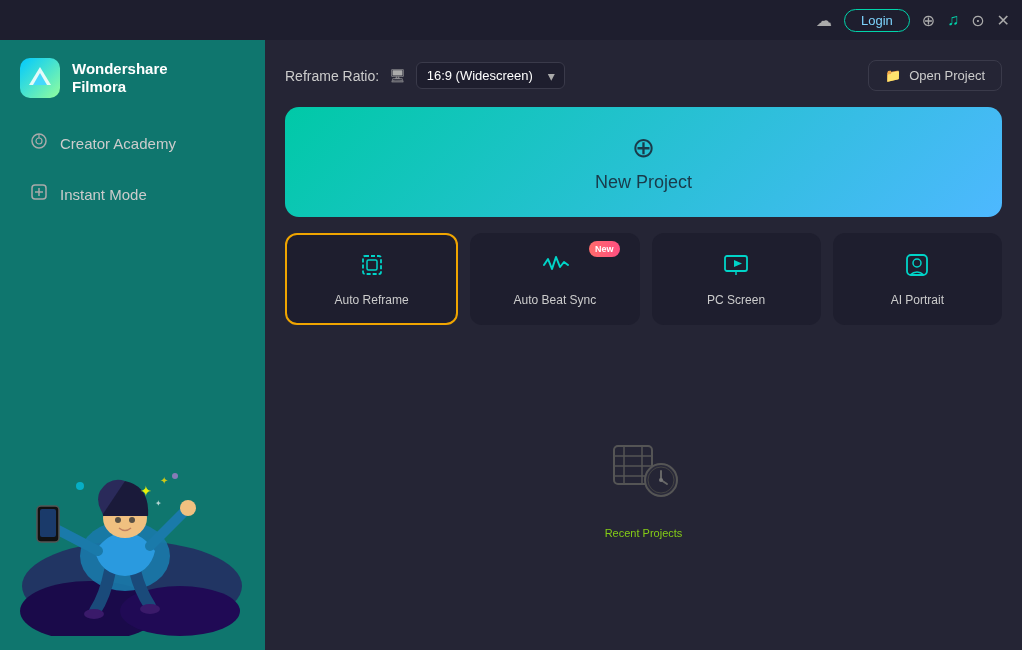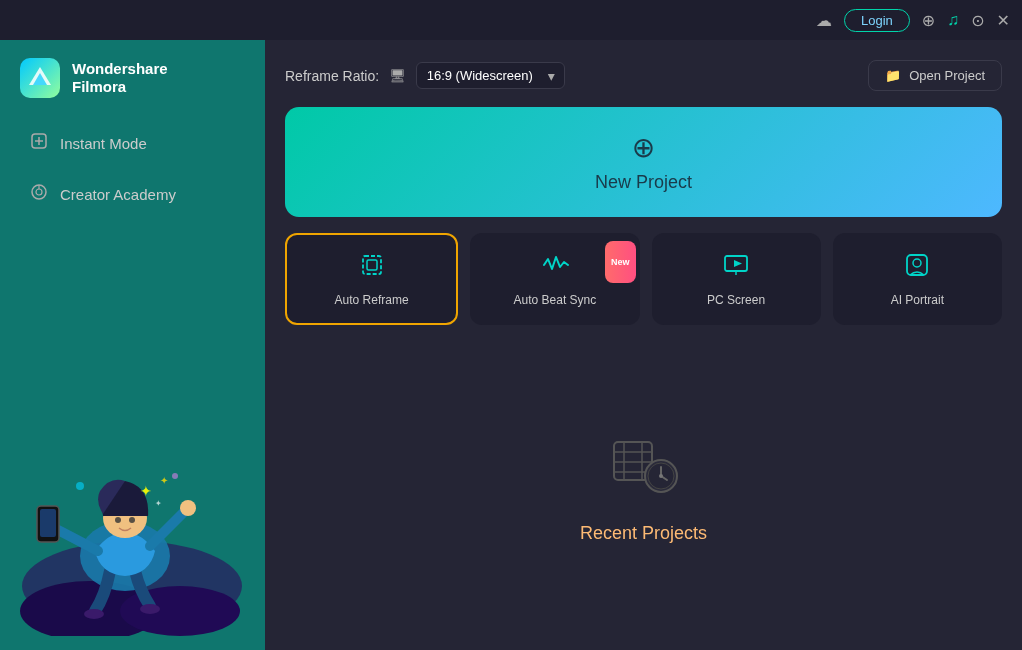--- a/index.html
+++ b/index.html
@@ -236,25 +236,25 @@
       color: #00d4c8;
     }
     .feature-card .card-label {
       font-size: 12px;
       color: #ccc;
       text-align: center;
     }
     .new-badge {
       position: absolute;
       top: 8px;
-      right: 4px;
+      right: 20px;
       background: linear-gradient(90deg, #ff6b6b, #ff4f81);
       color: #fff;
       font-size: 9px;
-      padding: 16px 6px;
+      padding: 3px 6px;
       border-radius: 8px;
       font-weight: 700;
     }
 
     
     .projects-section {
       flex: 1;
       display: flex;
       flex-direction: column;
     }
@@ -317,22 +317,22 @@
       flex-direction: column;
       align-items: center;
       justify-content: center;
       gap: 12px;
     }
     .film-icon {
       font-size: 60px;
       color: #3a3a4a;
     }
     .empty-state-text {
-      font-size: 18px;
-      color: #fdba74;
+      font-size: 11px;
+      color: #84cc16;
     }
   </style>
 </head>
 <body>
 
 <div class="title-bar">
   <div class="title-bar-icons">
     <span class="title-bar-icon">☁</span>
     <button class="login-btn">Login</button>
     <span class="title-bar-icon">⊕</span>
@@ -355,37 +355,37 @@
       <div class="logo-text">
         <span>Wondershare</span>
         <span>Filmora</span>
       </div>
     </div>
 
 
     <div class="nav-item">
       <span class="nav-item-icon">
         <svg width="18" height="18" viewBox="0 0 18 18" fill="none">
+          <circle cx="9" cy="9" r="7" stroke="#aaa" stroke-width="1.5" fill="none"></circle>
+          <circle cx="9" cy="9" r="3" stroke="#aaa" stroke-width="1.2" fill="none"></circle>
+          <line x1="9" y1="2" x2="9" y2="6" stroke="#aaa" stroke-width="1.2"></line>
+        </svg>
+      </span>
+      <span>Creator Academy</span>
+    </div>
+
+    <div class="nav-item">
+      <span class="nav-item-icon">
+        <svg width="18" height="18" viewBox="0 0 18 18" fill="none">
           <rect x="2" y="2" width="14" height="14" rx="3" stroke="#aaa" stroke-width="1.5" fill="none"></rect>
           <line x1="9" y1="5" x2="9" y2="13" stroke="#aaa" stroke-width="1.5"></line>
           <line x1="5" y1="9" x2="13" y2="9" stroke="#aaa" stroke-width="1.5"></line>
         </svg>
       </span>
       <span>Instant Mode</span>
-    </div>
-
-    <div class="nav-item">
-      <span class="nav-item-icon">
-        <svg width="18" height="18" viewBox="0 0 18 18" fill="none">
-          <circle cx="9" cy="9" r="7" stroke="#aaa" stroke-width="1.5" fill="none"></circle>
-          <circle cx="9" cy="9" r="3" stroke="#aaa" stroke-width="1.2" fill="none"></circle>
-          <line x1="9" y1="2" x2="9" y2="6" stroke="#aaa" stroke-width="1.2"></line>
-        </svg>
-      </span>
-      <span>Creator Academy</span>
     </div>
 
     <div class="sidebar-illustration">
       <svg viewBox="0 0 245 210" xmlns="http://www.w3.org/2000/svg">
 
         <ellipse cx="122" cy="160" rx="110" ry="45" fill="#2a1a5e" opacity="0.7"></ellipse>
 
         <ellipse cx="80" cy="185" rx="70" ry="30" fill="#1a0a4a"></ellipse>
         <ellipse cx="170" cy="185" rx="60" ry="25" fill="#200a55"></ellipse>
 

